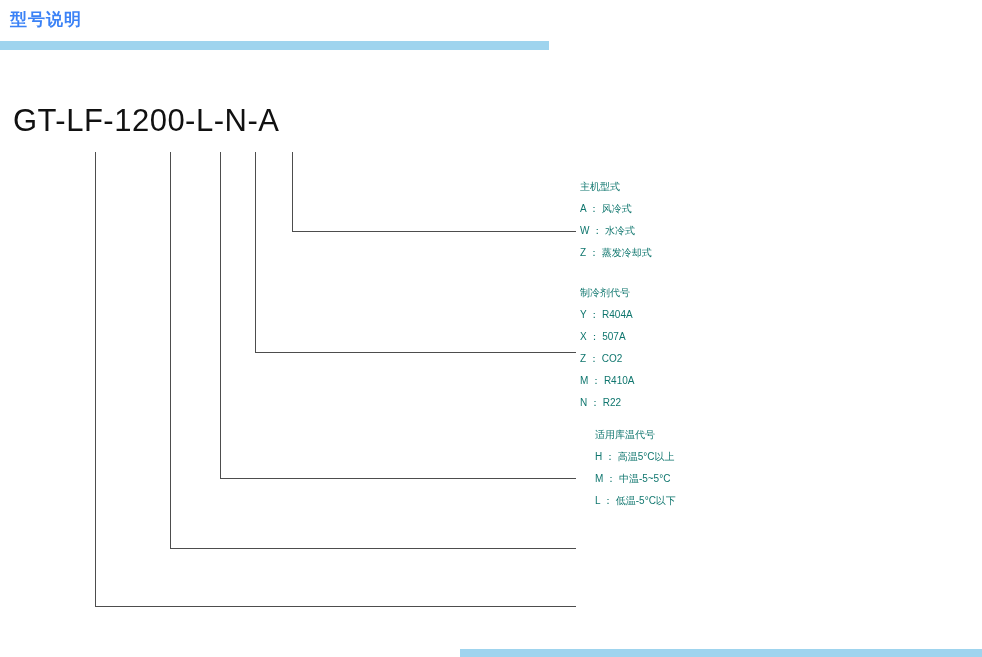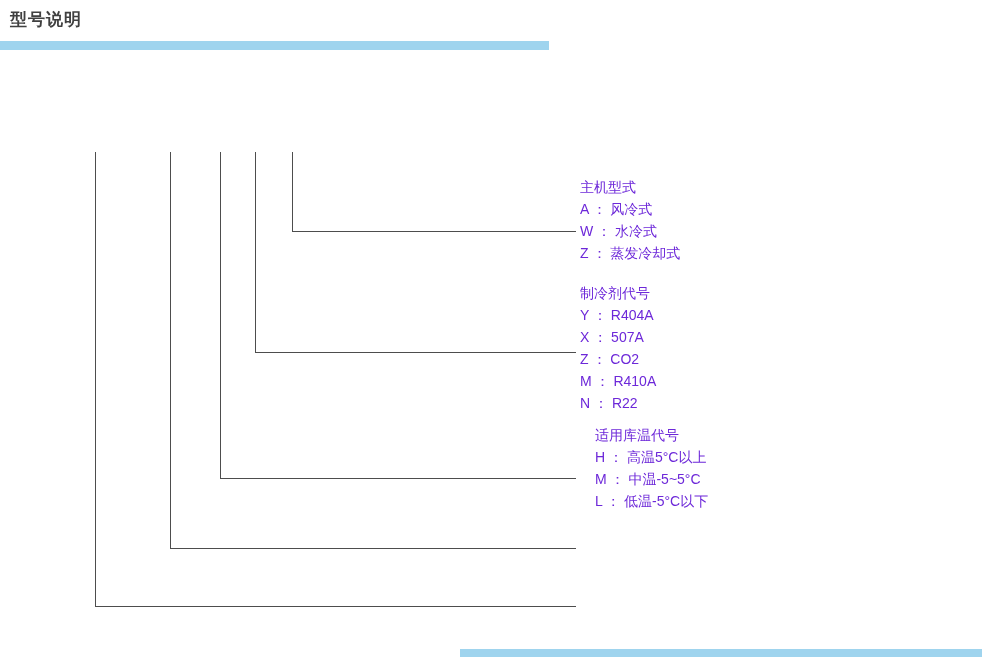--- a/index.html
+++ b/index.html
@@ -15,21 +15,21 @@
     background: #ffffff;
     overflow: hidden;
     color: #1a1a1a;
   }
   .heading {
     position: absolute;
     left: 10px;
     top: 8px;
     font-size: 17px;
     font-weight: 700;
-    color: #404040;
+    color: #3b82f6;
     letter-spacing: 1px;
   }
   .accent-bar {
     position: absolute;
     left: 0;
     top: 41px;
     width: 549px;
     height: 9px;
   }
   .accent-bar-bottom {
@@ -50,38 +50,39 @@
     white-space: nowrap;
   }
   .leader {
     position: absolute;
     border-left: 1px solid #4d4d4d;
     border-bottom: 1px solid #4d4d4d;
   }
   .legend {
     position: absolute;
     left: 580px;
-    font-size: 14px;
+    font-size: 10px;
     line-height: 22px;
     white-space: nowrap;
-    color: #6d28d9;
+    color: #0f766e;
   }
   .legend-title {
     font-weight: 400;
   }
 </style>
 </head>
 <body>
 
 <div class="page">
 
   <div class="heading">型号说明</div>
 
   <div class="accent-bar" style="background: rgb(159, 212, 238);"></div>
 
+  <div class="model-code">GT-LF-1200-L-N-A</div>
 
   <div class="leader" style="left:95px; top:152px; width:480px; height:454px;"></div>
   <div class="leader" style="left:170px; top:152px; width:405px; height:396px;"></div>
   <div class="leader" style="left:220px; top:152px; width:355px; height:326px;"></div>
   <div class="leader" style="left:255px; top:152px; width:320px; height:200px;"></div>
   <div class="leader" style="left:292px; top:152px; width:283px; height:79px;"></div>
 
   <div class="legend" style="top:176px;">
     <div class="legend-title">主机型式</div>
     <div class="legend-line">A ： 风冷式</div>

